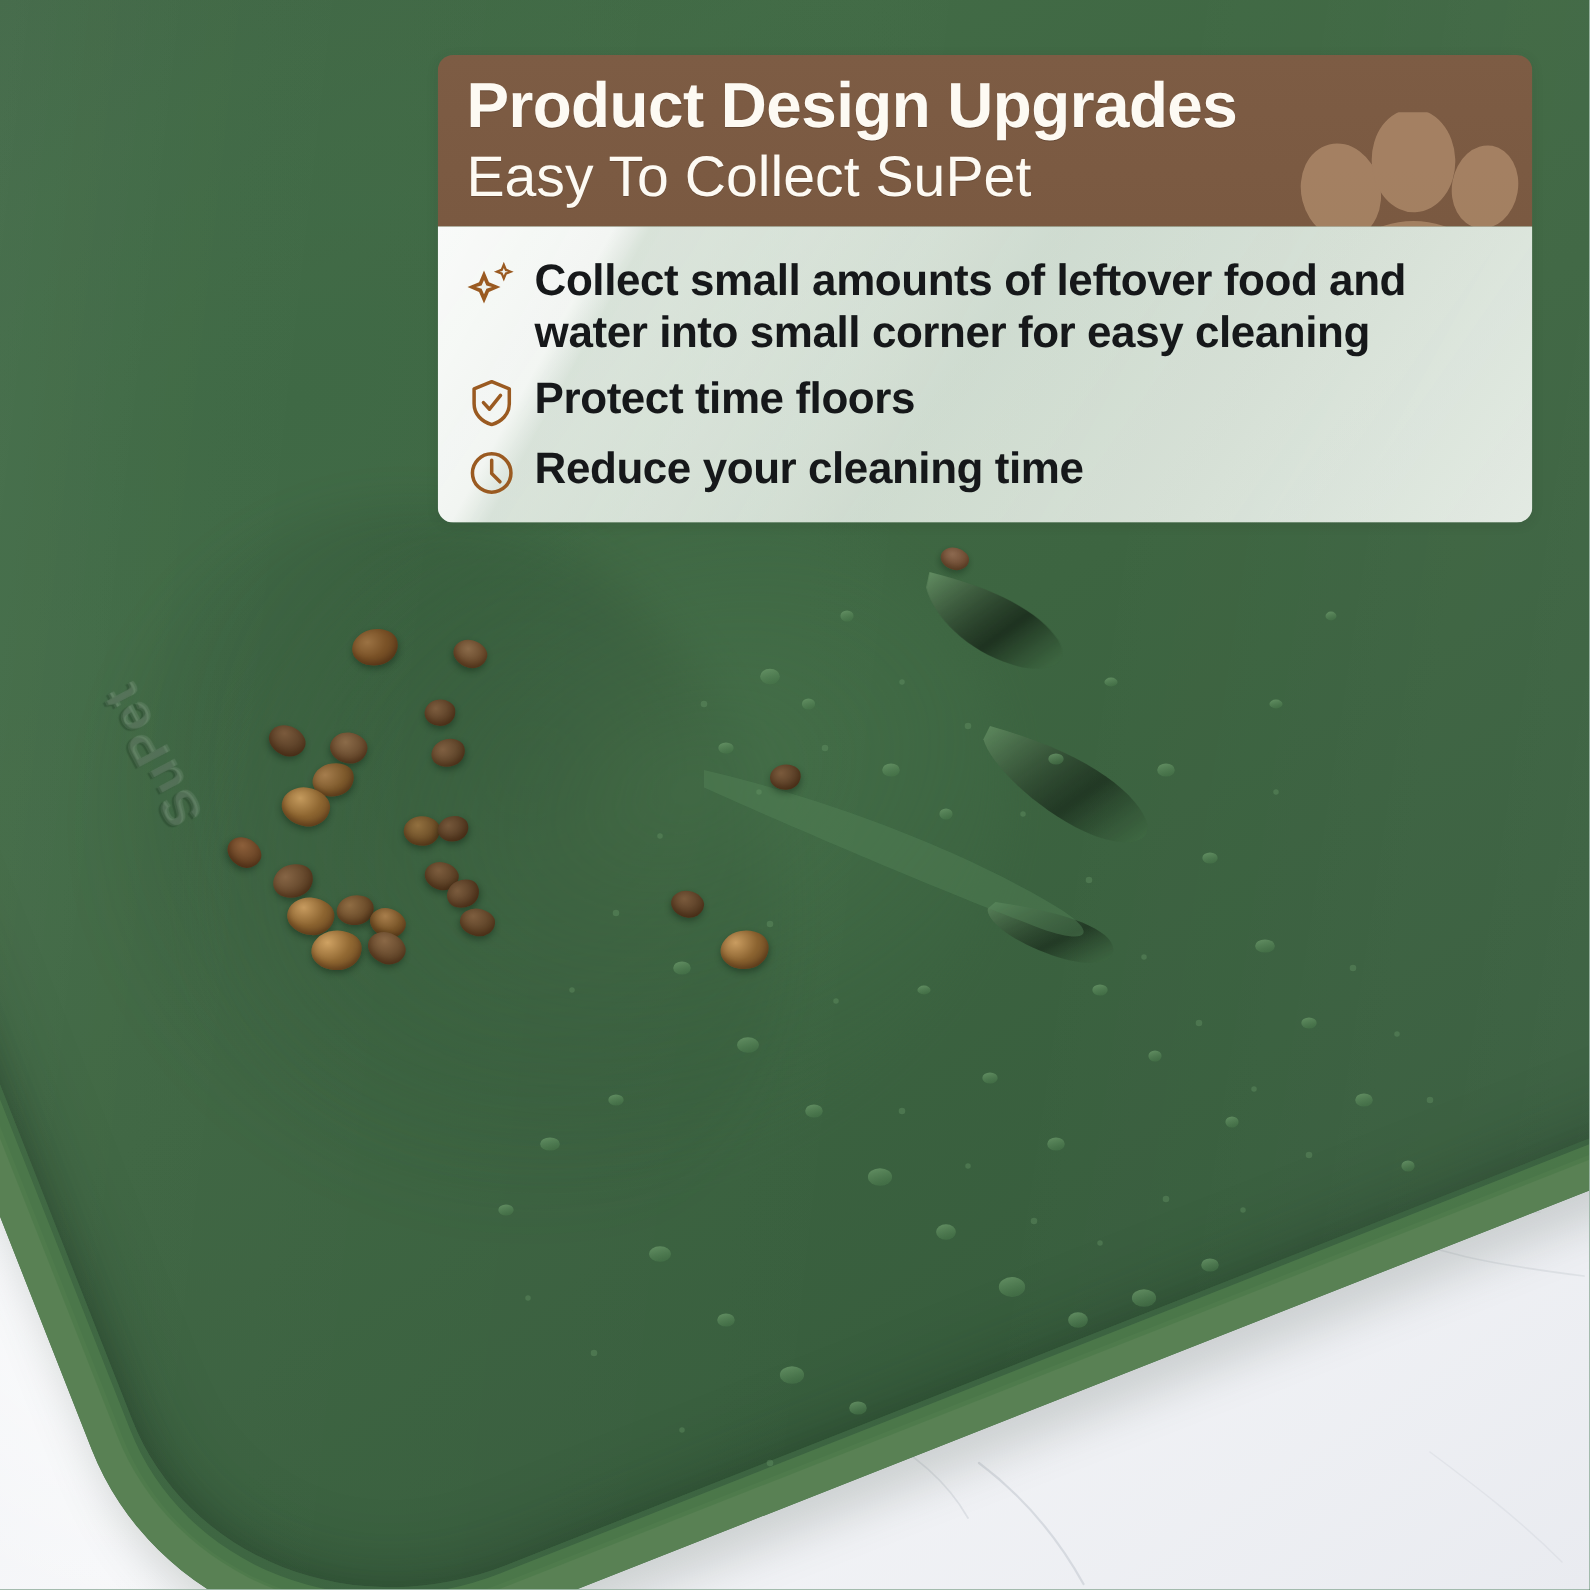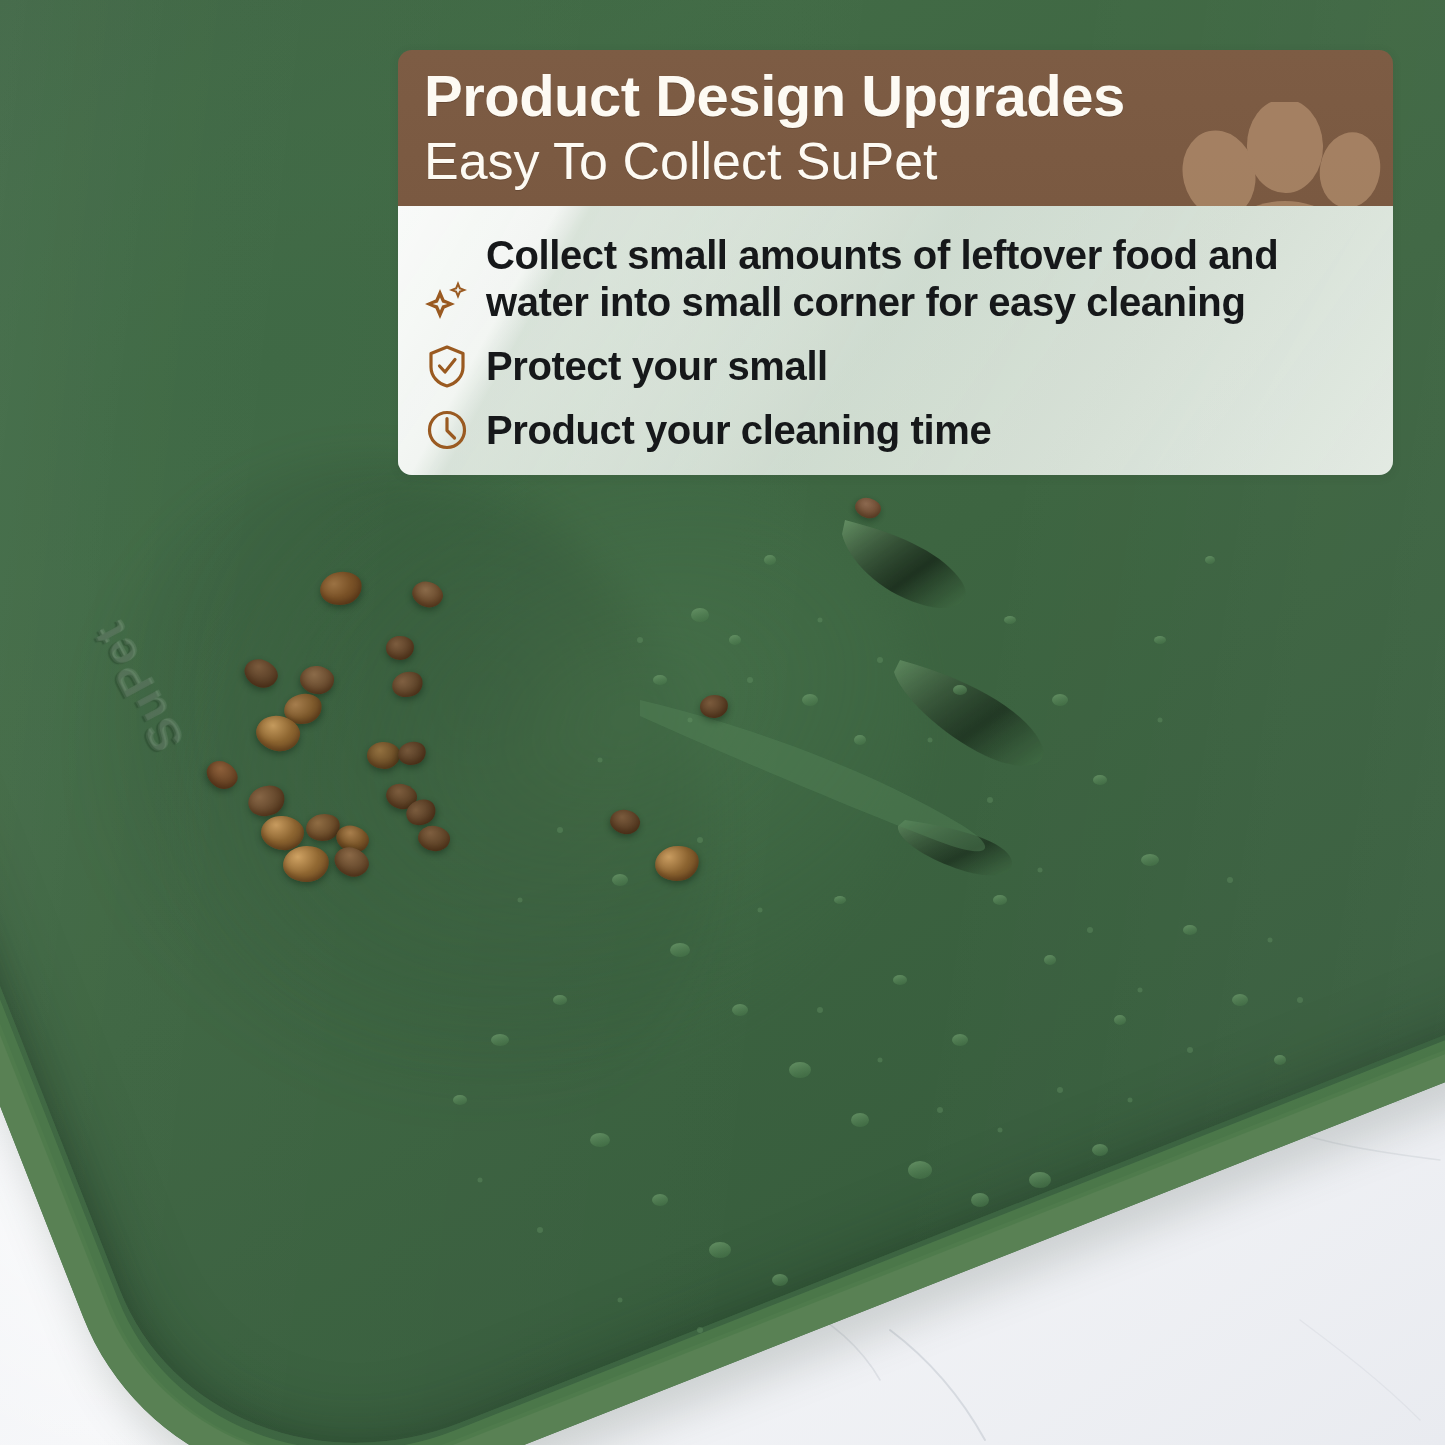--- a/index.html
+++ b/index.html
@@ -230,21 +230,21 @@
         rgba(205,219,206,0.55) 17%,
         rgba(214,226,214,0.40) 40%,
         rgba(219,229,219,0.25) 100%);
     pointer-events: none;
   }
 
   .bullets { position: relative; z-index: 2; }
 
   .bullet {
     display: flex;
-    align-items: flex-end;
+    align-items: flex-start;
     gap: 16px;
     margin-bottom: 14px;
   }
   .bullet:last-child { margin-bottom: 0; }
 
   .bullet-icon {
     flex: 0 0 auto;
     width: 46px;
     height: 46px;
     margin-top: 4px;
@@ -467,31 +467,31 @@
           <span class="bullet-text">Collect small amounts of leftover food and water into small corner for easy cleaning</span>
         </div>
 
         <div class="bullet">
           <span class="bullet-icon">
             <svg width="40" height="44" viewBox="0 0 40 44">
               <path d="M20 3 L36 9.5 V23 C36 32.5 29 39.5 20 42 C11 39.5 4 32.5 4 23 V9.5 Z" fill="none" stroke="#9a5a21" stroke-width="3.2" stroke-linejoin="round"></path>
               <path d="M12.5 22 L18 28 L28 15.5" fill="none" stroke="#9a5a21" stroke-width="3.2" stroke-linecap="round" stroke-linejoin="round"></path>
             </svg>
           </span>
-          <span class="bullet-text">Protect your small</span>
+          <span class="bullet-text">Protect time floors</span>
         </div>
 
         <div class="bullet">
           <span class="bullet-icon">
             <svg width="42" height="42" viewBox="0 0 42 42">
               <circle cx="21" cy="21" r="17.5" fill="none" stroke="#9a5a21" stroke-width="3.2"></circle>
               <path d="M21 9.5 V21.5 L28.5 29" fill="none" stroke="#9a5a21" stroke-width="3.2" stroke-linecap="round" stroke-linejoin="round"></path>
             </svg>
           </span>
-          <span class="bullet-text">Product your cleaning time</span>
+          <span class="bullet-text">Reduce your cleaning time</span>
         </div>
 
       </div>
     </div>
   </div>
 
   <div class="brand-emboss">SuPet</div>
 
 </div>
 

